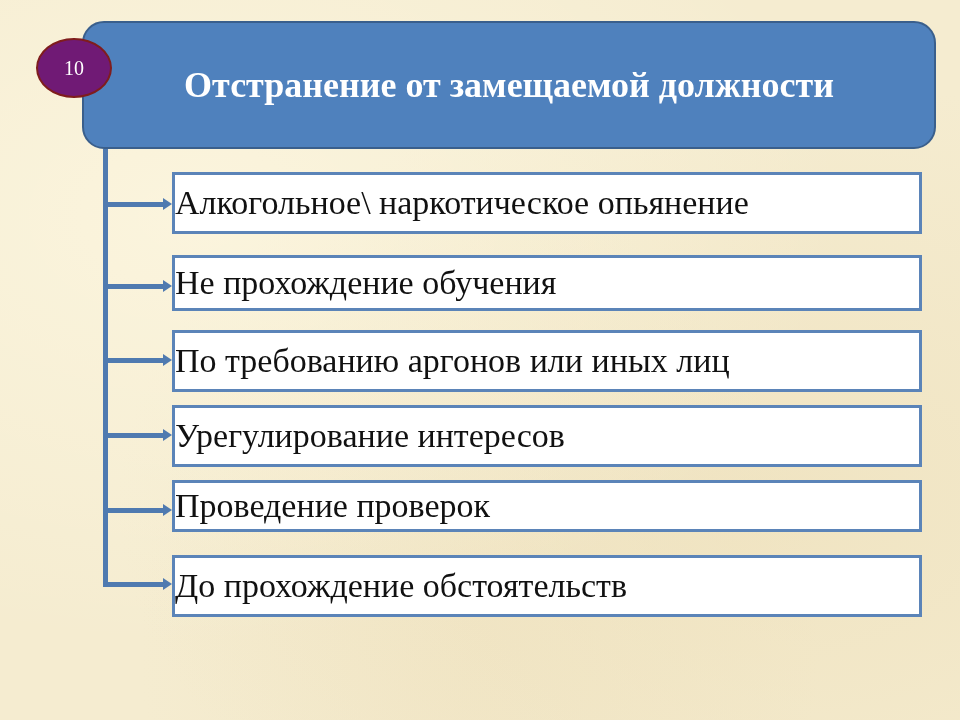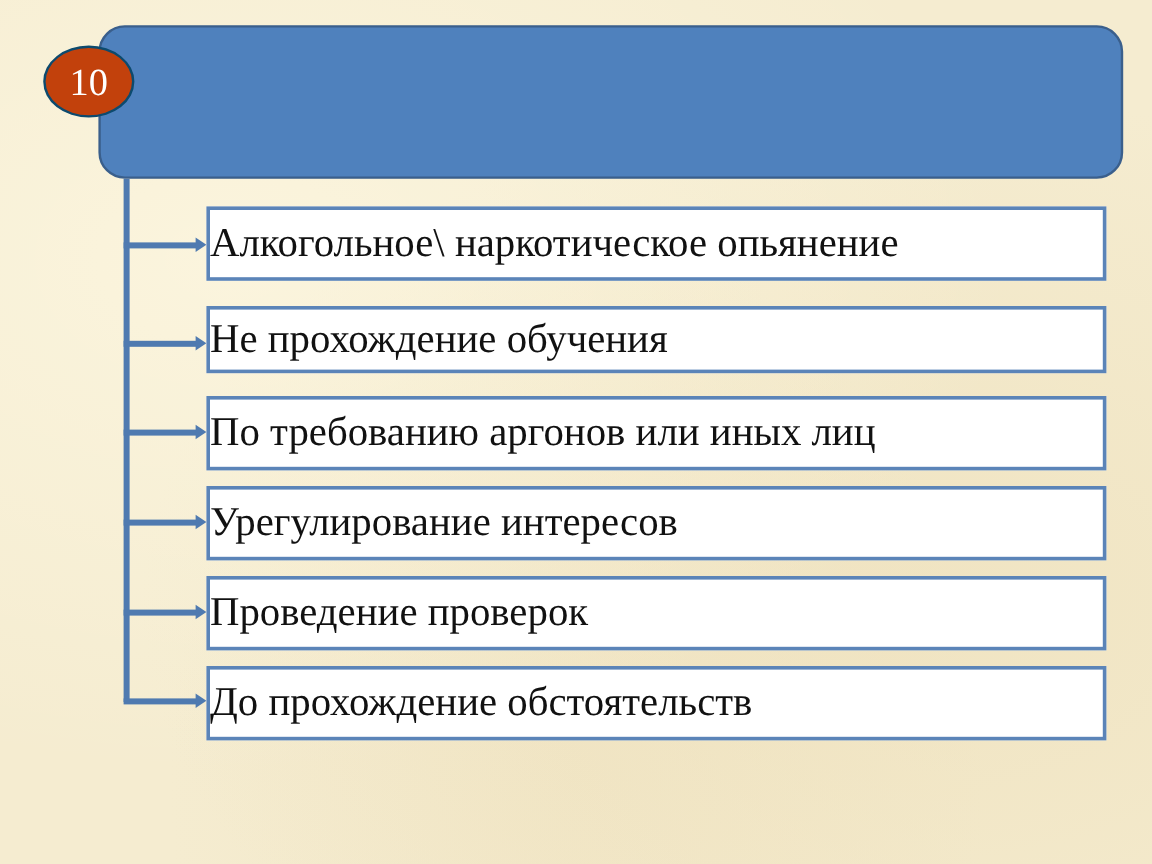--- a/index.html
+++ b/index.html
@@ -14,23 +14,23 @@
   }
   .header {
     position:absolute; left:82px; top:21px; width:854px; height:128px;
     background:#4f81bd; border:2px solid #3a5f8c; border-radius:22px;
     box-sizing:border-box;
     display:flex; flex-direction:column; align-items:center; justify-content:center;
     color:#fff; font-weight:bold; font-size:36px; line-height:52px; text-align:center;
   }
   .badge {
     position:absolute; left:36px; top:38px; width:76px; height:60px;
-    background:#c2410c; border:2px solid #0c4a6e; border-radius:50%;
+    background:#701a75; border:2px solid #7f1d1d; border-radius:50%;
     box-sizing:border-box; display:flex; align-items:center; justify-content:center;
-    color:#fff; font-size:32px; z-index:2;
+    color:#fff; font-size:20px; z-index:2;
   }
   .trunk {
     position:absolute; left:103px; top:149px; width:5px; height:436px; background:#4f7ab0;
   }
   .branch {
     position:absolute; left:103px; height:5px; width:62px; background:#4f7ab0;
   }
   .arrow {
     position:absolute; width:0; height:0;
     border-top:6px solid transparent; border-bottom:6px solid transparent;
@@ -40,20 +40,21 @@
     position:absolute; left:172px; width:750px; box-sizing:border-box;
     background:#fff; border:3px solid #5b84b8;
     display:flex; align-items:center; justify-content:flex-start;
     font-size:34px; color:#111;
   }
 </style>
 </head>
 <body>
 
 <div class="header">
+  <div>Отстранение от замещаемой должности</div>
 </div>
 <div class="badge">10</div>
 
 <div class="trunk"></div>
 
 <div class="branch" style="top:202px"></div>
 <div class="arrow" style="left:163px;top:198px"></div>
 <div class="box" style="top:172px;height:62px">
   <span>Алкогольное\ наркотическое опьянение</span>
 </div>
@@ -71,21 +72,21 @@
 </div>
 
 <div class="branch" style="top:433px"></div>
 <div class="arrow" style="left:163px;top:429px"></div>
 <div class="box" style="top:405px;height:62px">
   <span>Урегулирование интересов</span>
 </div>
 
 <div class="branch" style="top:508px"></div>
 <div class="arrow" style="left:163px;top:504px"></div>
-<div class="box" style="top:480px;height:62px">
+<div class="box" style="top:480px;height:52px">
   <span>Проведение проверок</span>
 </div>
 
 <div class="branch" style="top:582px"></div>
 <div class="arrow" style="left:163px;top:578px"></div>
 <div class="box" style="top:555px;height:62px">
   <span>До прохождение обстоятельств</span>
 </div>
 
 </body></html>

